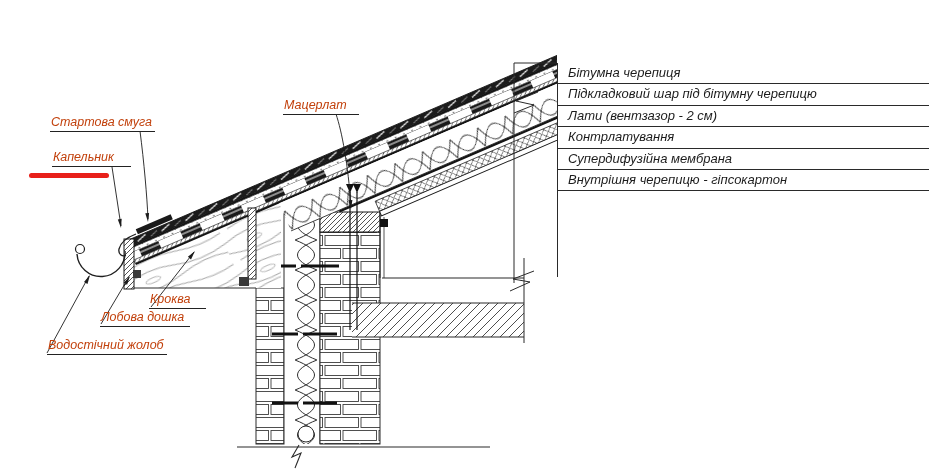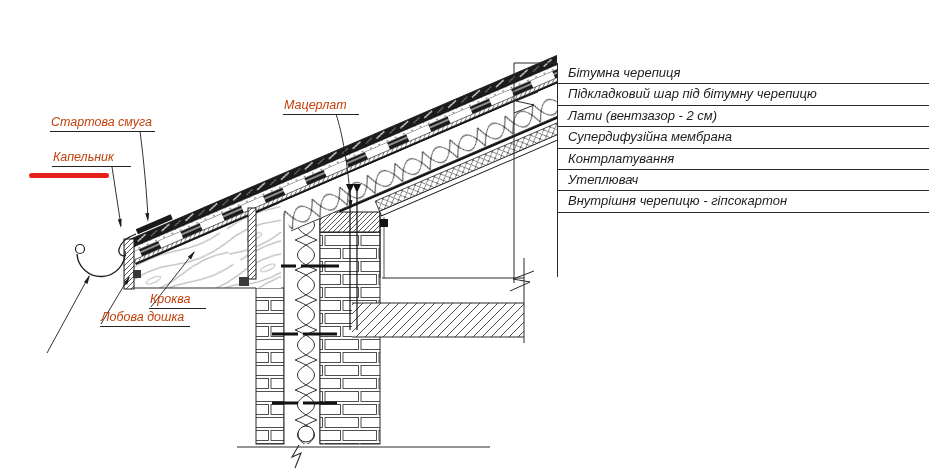--- a/index.html
+++ b/index.html
@@ -176,24 +176,24 @@
       <polygon points="90,275 87.5,283.9 84,281.9"></polygon>
     </g>
   </svg>
 
   <div class="callout lbl-startova">Стартова смуга</div>
   <div class="callout lbl-kapelnik">Капельник</div>
   <div id="red-underline" style="background: rgb(232, 32, 26);"></div>
   <div class="callout lbl-mauerlat">Мацерлат</div>
   <div class="callout lbl-krokva">Кроква</div>
   <div class="callout lbl-lobova">Лобова дошка</div>
+  <div class="callout lbl-vodostik">Водостічний жолоб</div>
 
   <div id="layer-table">
     <div class="trow">Бітумна черепиця</div>
     <div class="trow">Підкладковий шар під бітумну черепицю</div>
     <div class="trow">Лати (вентзазор - 2 см)</div>
+    <div class="trow">Контрлатування</div>
     <div class="trow">Супердифузійна мембрана</div>
-    <div class="trow">Контрлатування</div>
-    <div class="trow">Утеплювач</div>
     <div class="trow">Внутрішня черепицю - гіпсокартон</div>
   </div>
 
 </div>
 
 </body></html>

